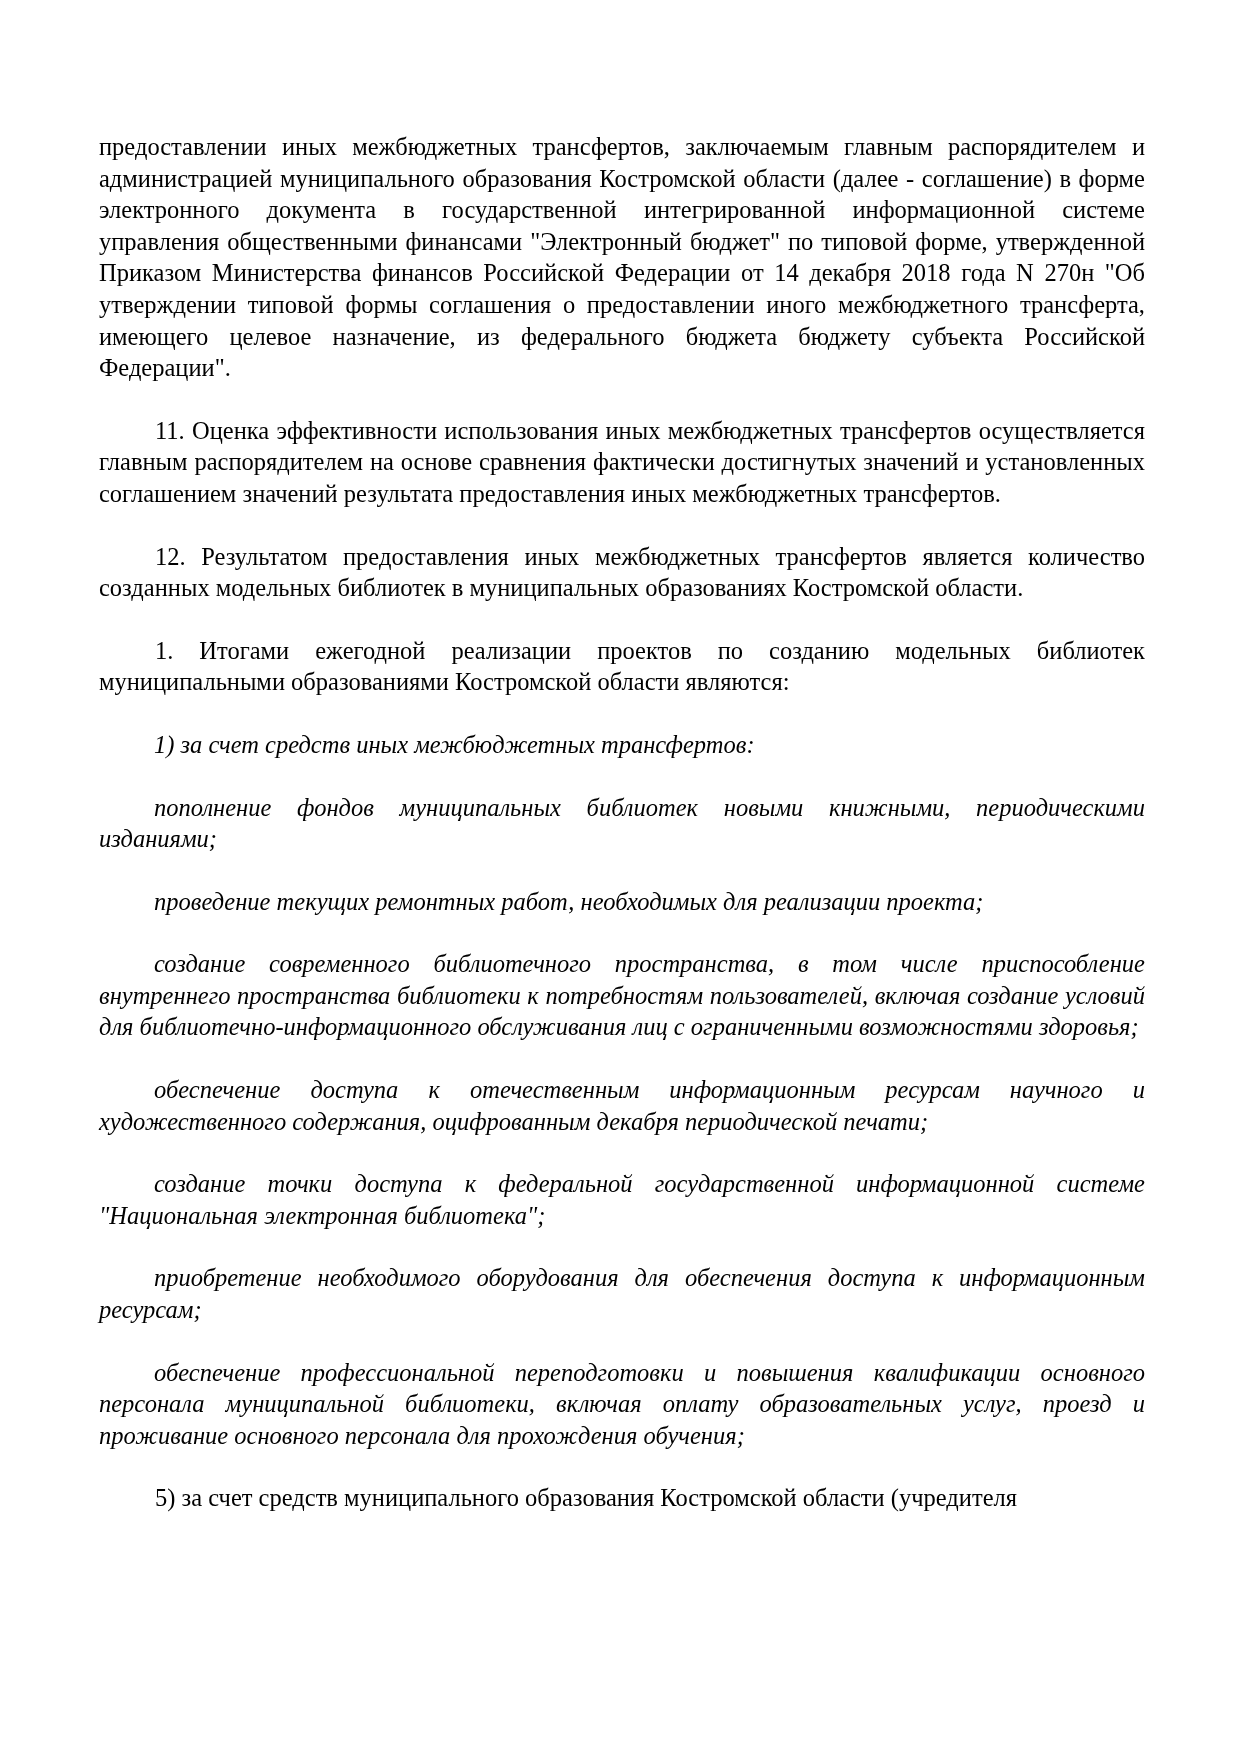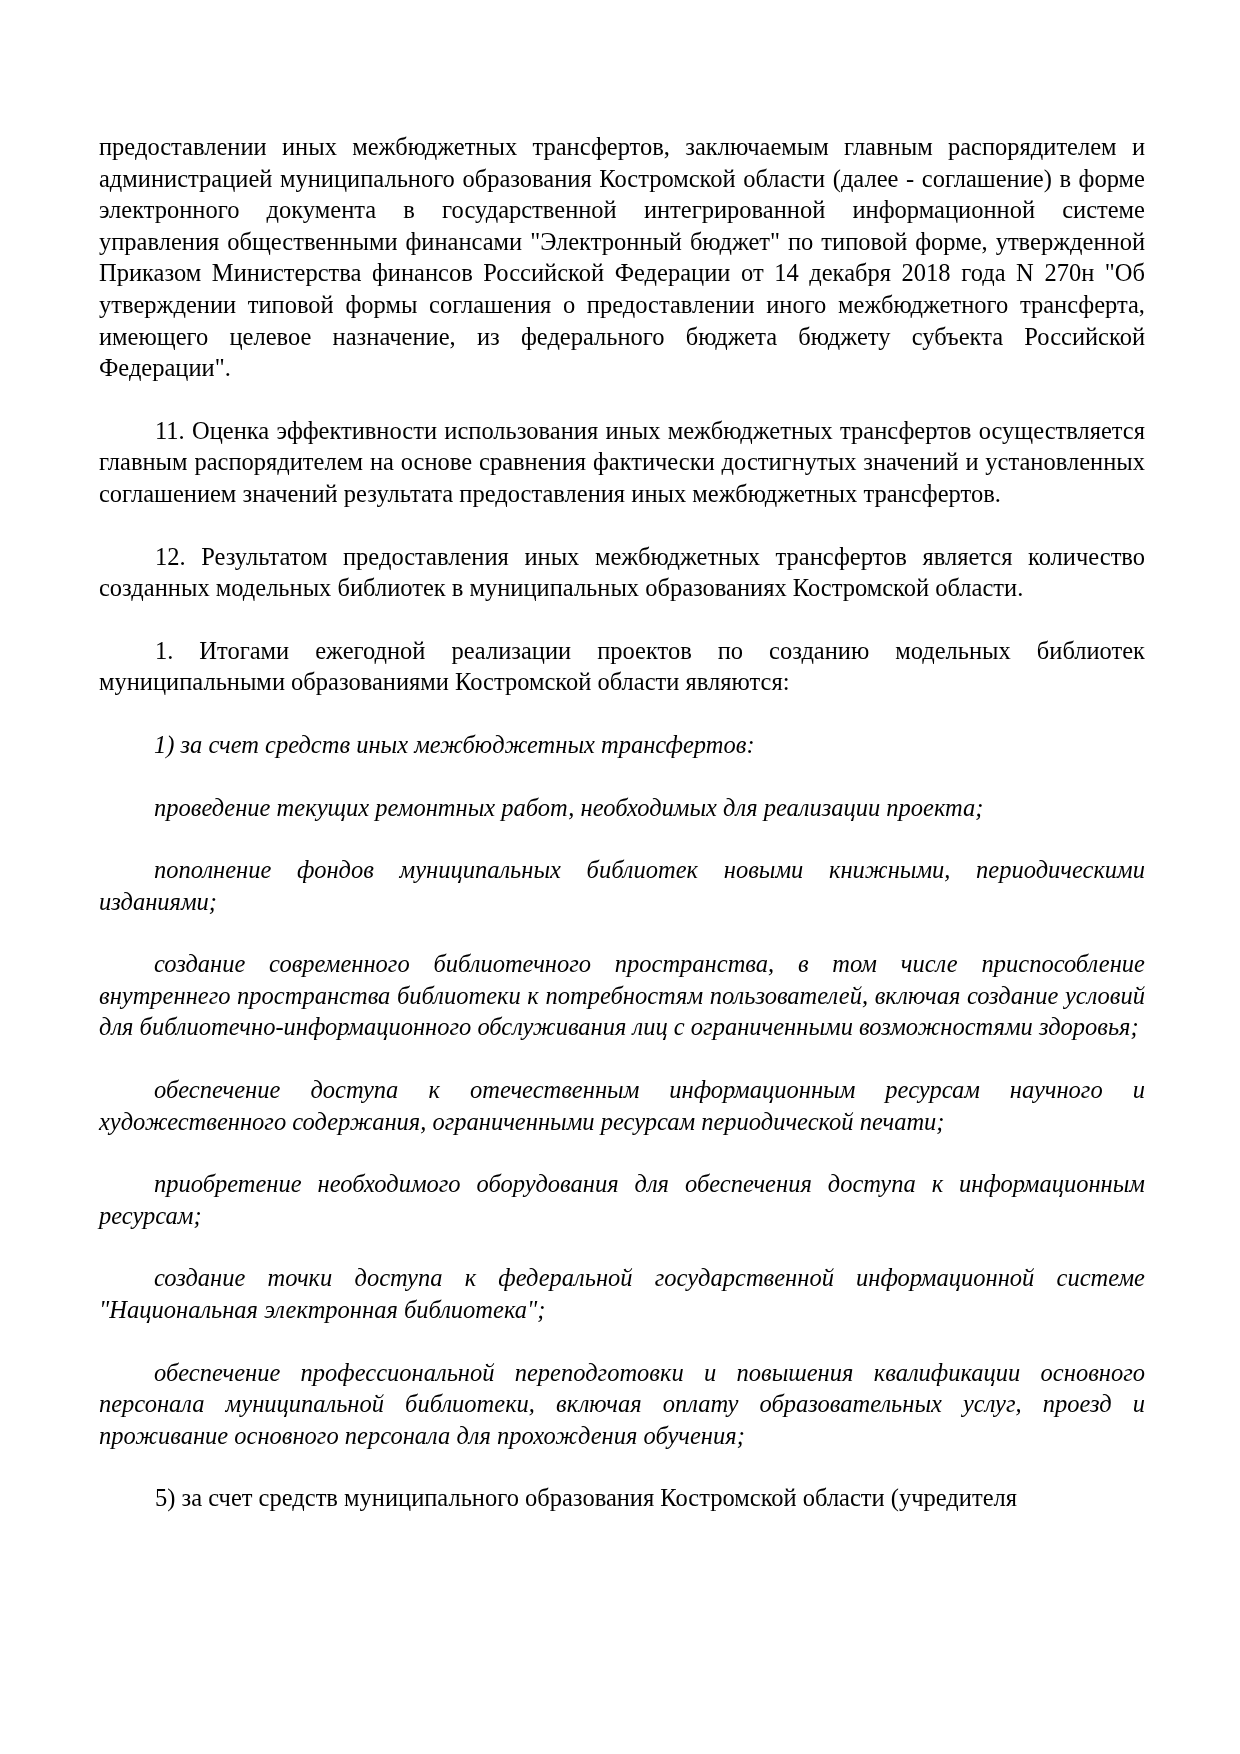--- a/index.html
+++ b/index.html
@@ -54,32 +54,32 @@
     <p class="para p-flush">предоставлении иных межбюджетных трансфертов, заключаемым главным распорядителем и администрацией муниципального образования Костромской области (далее - соглашение) в форме электронного документа в государственной интегрированной информационной системе управления общественными финансами "Электронный бюджет" по типовой форме, утвержденной Приказом Министерства финансов Российской Федерации от 14 декабря 2018 года N 270н "Об утверждении типовой формы соглашения о предоставлении иного межбюджетного трансферта, имеющего целевое назначение, из федерального бюджета бюджету субъекта Российской Федерации".</p>
 
     <p class="para p-gap indent-lg">11. Оценка эффективности использования иных межбюджетных трансфертов осуществляется главным распорядителем на основе сравнения фактически достигнутых значений и установленных соглашением значений результата предоставления иных межбюджетных трансфертов.</p>
 
     <p class="para p-gap indent-lg">12. Результатом предоставления иных межбюджетных трансфертов является количество созданных модельных библиотек в муниципальных образованиях Костромской области.</p>
 
     <p class="para p-gap indent-lg">1. Итогами ежегодной реализации проектов по созданию модельных библиотек муниципальными образованиями Костромской области являются:</p>
 
     <p class="para p-gap indent-md">1) за счет средств иных межбюджетных трансфертов:</p>
 
+    <p class="para p-gap indent-md">пополнение фондов муниципальных библиотек новыми книжными, периодическими изданиями;</p>
+
     <p class="para p-gap indent-md">проведение текущих ремонтных работ, необходимых для реализации проекта;</p>
-
-    <p class="para p-gap indent-md">пополнение фондов муниципальных библиотек новыми книжными, периодическими изданиями;</p>
 
     <p class="para p-gap indent-md">создание современного библиотечного пространства, в том числе приспособление внутреннего пространства библиотеки к потребностям пользователей, включая создание условий для библиотечно-информационного обслуживания лиц с ограниченными возможностями здоровья;</p>
 
 
 
-    <p class="para p-gap indent-md">обеспечение доступа к отечественным информационным ресурсам научного и художественного содержания, ограниченными ресурсам периодической печати;</p>
+    <p class="para p-gap indent-md">обеспечение доступа к отечественным информационным ресурсам научного и художественного содержания, оцифрованным декабря периодической печати;</p>
+
+    <p class="para p-gap indent-md">создание точки доступа к федеральной государственной информационной системе "Национальная электронная библиотека";</p>
 
     <p class="para p-gap indent-md">приобретение необходимого оборудования для обеспечения доступа к информационным ресурсам;</p>
-
-    <p class="para p-gap indent-md">создание точки доступа к федеральной государственной информационной системе "Национальная электронная библиотека";</p>
 
     <p class="para p-gap indent-md">обеспечение профессиональной переподготовки и повышения квалификации основного персонала муниципальной библиотеки, включая оплату образовательных услуг, проезд и проживание основного персонала для прохождения обучения;</p>
 
     <p class="para p-gap indent-lg">5) за счет средств муниципального образования Костромской области (учредителя</p>
 
   </div>
 </div>
 
 </body></html>

